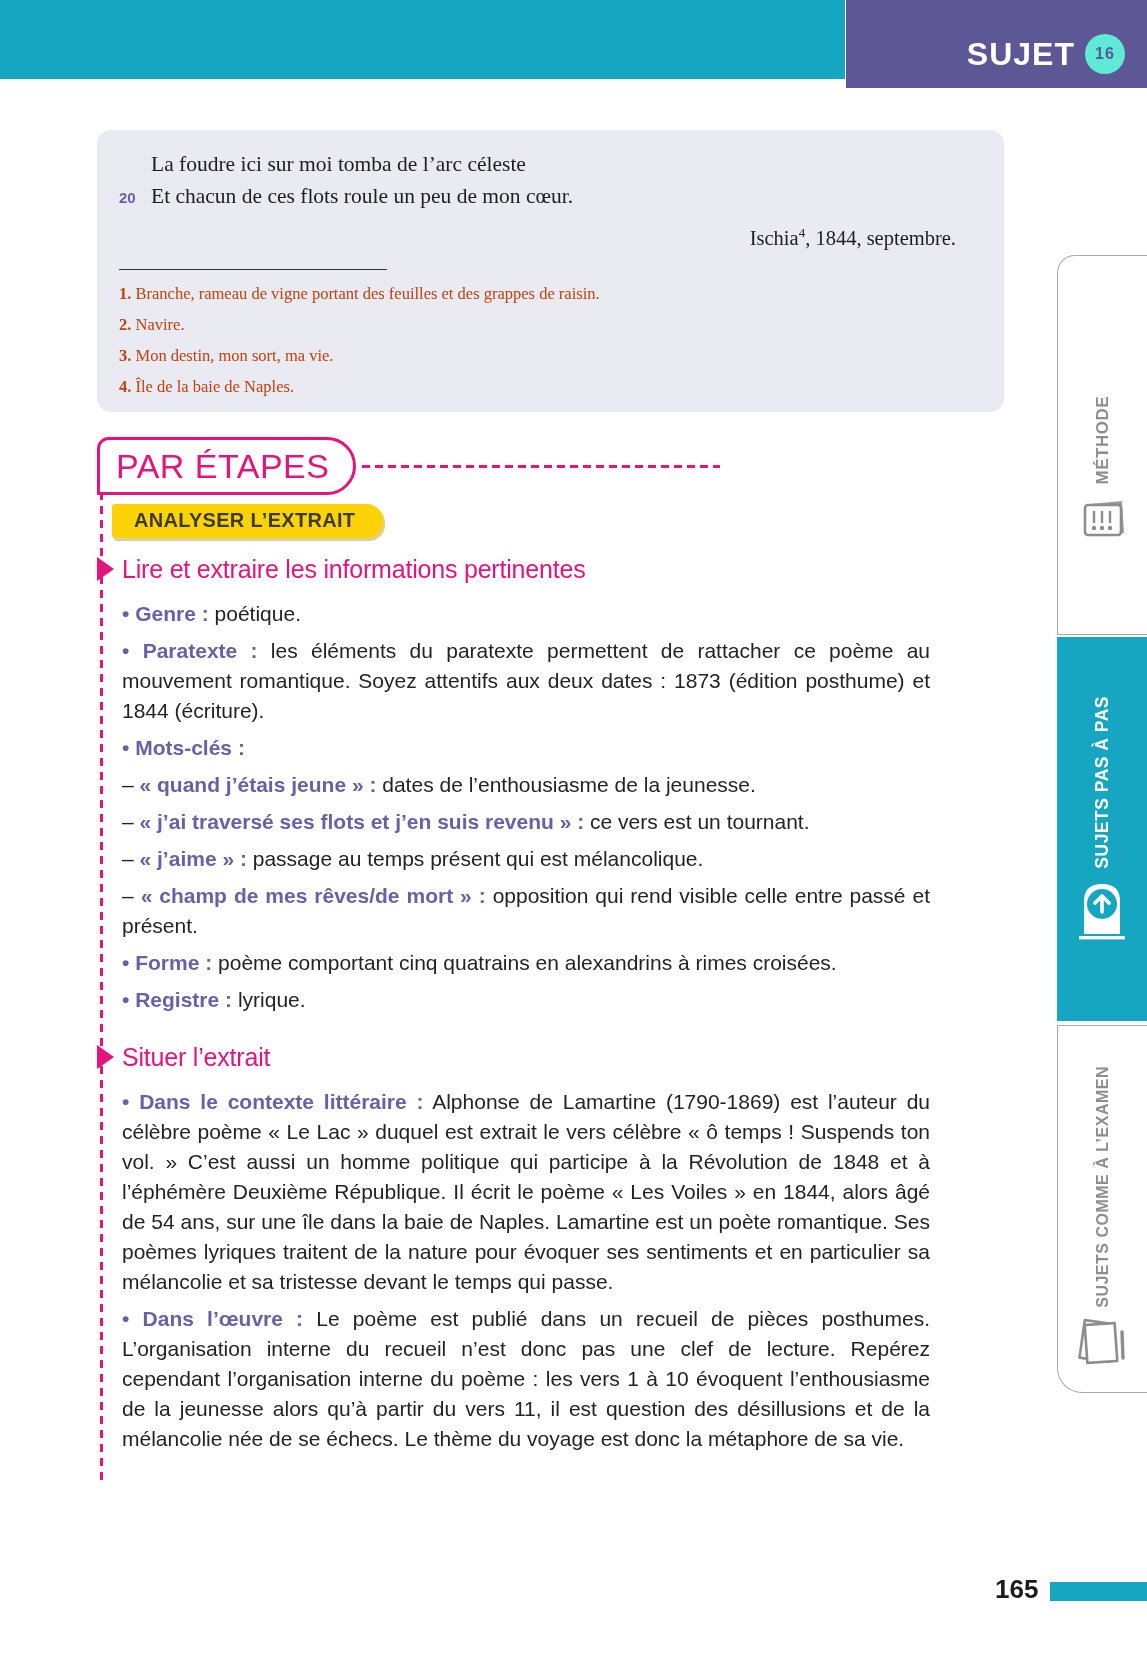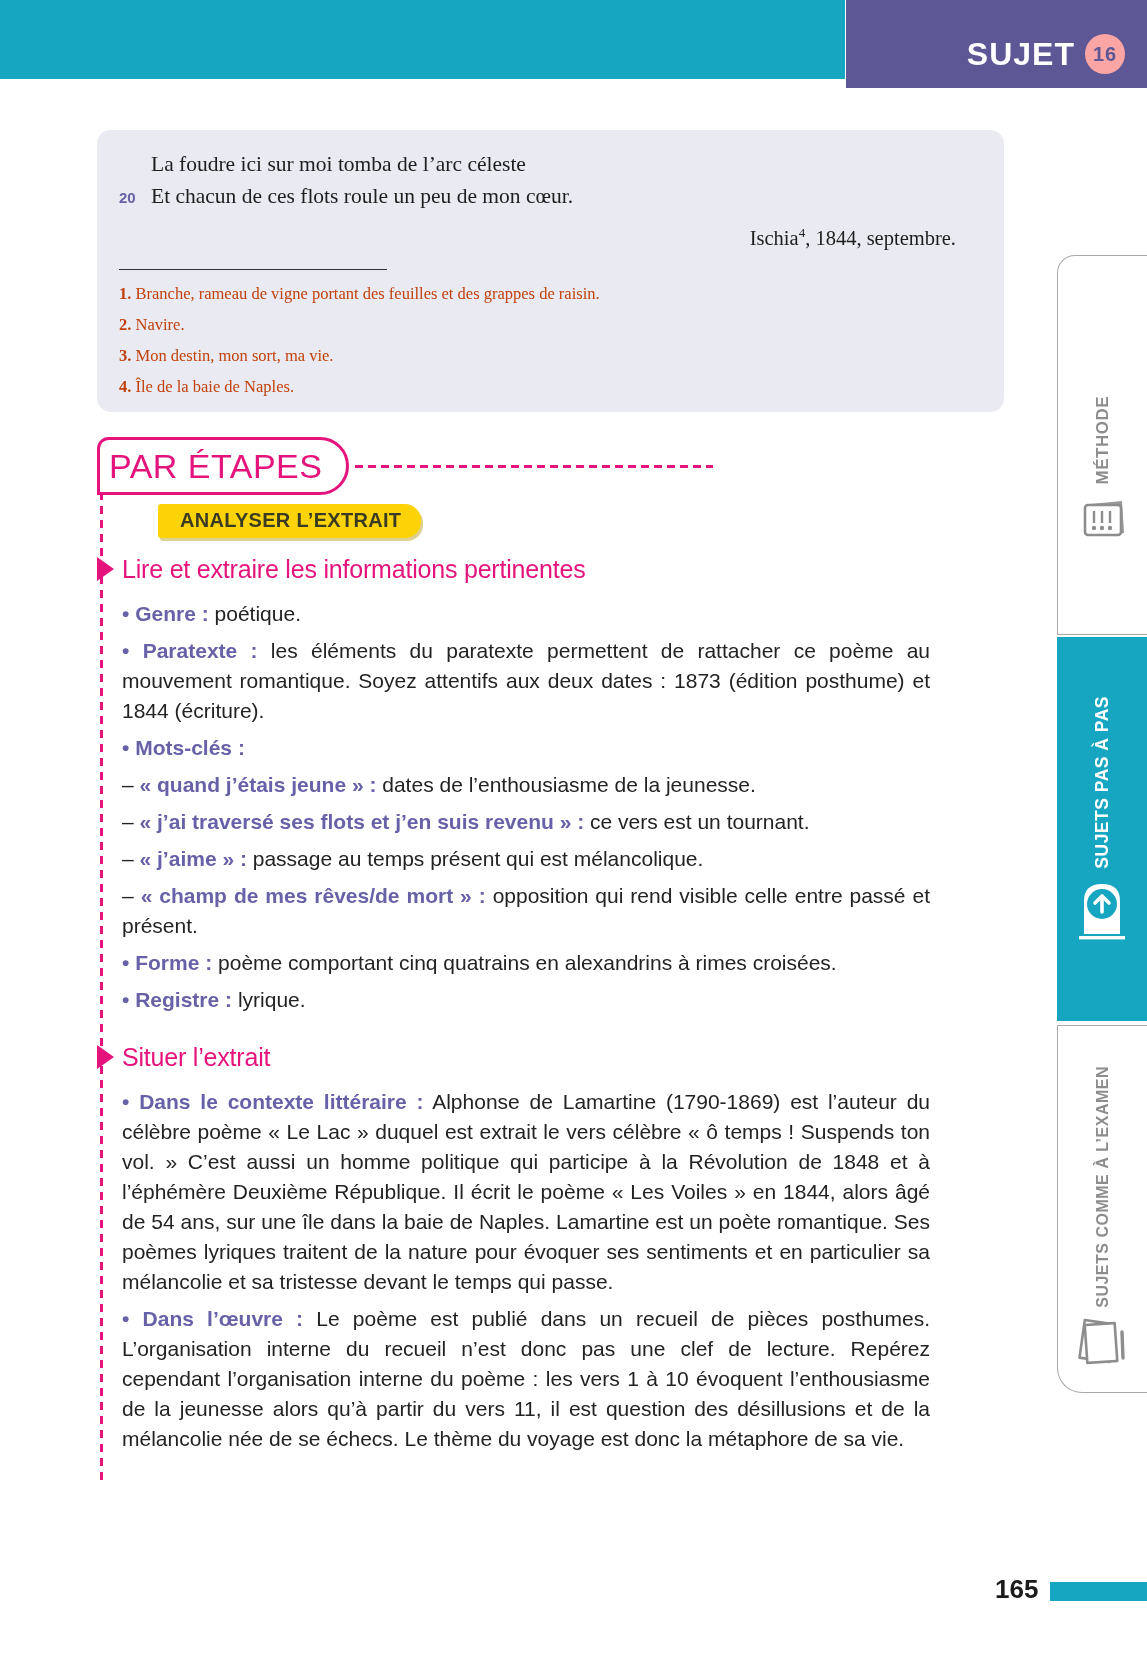--- a/index.html
+++ b/index.html
@@ -15,49 +15,49 @@
   *{margin:0;padding:0;box-sizing:border-box;}
   html,body{background:#ffffff;}
   body{font-family:"Liberation Sans",sans-serif;color:var(--body-ink);}
   .page{position:relative;width:1147px;height:1659px;background:#fff;overflow:hidden;}
 
   
   .top-teal{position:absolute;left:0;top:0;width:845px;height:79px;background:var(--teal);}
   .top-purple{position:absolute;left:846px;top:0;width:301px;height:88px;background:var(--purple);
     display:flex;align-items:flex-end;justify-content:flex-end;padding:0 22px 14px 0;}
   .sujet-title{color:#fff;font-size:32px;font-weight:600;letter-spacing:1px;display:flex;align-items:center;gap:10px;}
-  .sujet-num{width:40px;height:40px;border-radius:50%;background:#fca5a5;color:var(--purple);
-    display:flex;align-items:center;justify-content:center;font-size:20px;font-weight:800;}
+  .sujet-num{width:40px;height:40px;border-radius:50%;background:#5eead4;color:var(--purple);
+    display:flex;align-items:center;justify-content:center;font-size:16px;font-weight:800;}
 
   
   .excerpt{position:absolute;left:97px;top:130px;width:907px;height:282px;background:var(--panel-gray);
     border-radius:14px;padding:18px 48px 14px 22px;font-family:"Liberation Serif",serif;}
   .poem-line{display:flex;align-items:baseline;line-height:32px;font-size:21.5px;color:#1e1e1e;}
   .poem-num{width:32px;flex:0 0 32px;font-size:15px;font-weight:700;color:var(--label-purple);font-family:"Liberation Sans",sans-serif;}
   .poem-text{flex:1;}
   .poem-signature{text-align:right;font-size:20.5px;line-height:34px;color:#1e1e1e;margin-top:2px;}
   .footnote-sep{width:268px;height:0;border-top:1.3px solid #333;margin:14px 0 8px 0;}
   .footnote{font-size:16.5px;line-height:31px;color:#c2410c;}
   .footnote b{font-weight:700;}
 
   
   .banner{position:absolute;left:97px;top:437px;height:58px;display:flex;align-items:center;}
   .banner-box{height:58px;border:3px solid var(--pink);border-radius:12px 30px 30px 0;
-    display:flex;align-items:center;padding:0 24px 0 9px;color:var(--pink);
+    display:flex;align-items:center;padding:0 24px 0 16px;color:var(--pink);
     font-size:34px;font-weight:500;letter-spacing:0.5px;background:#fff;}
   .banner-dash{width:358px;height:3px;margin-left:6px;
     background:repeating-linear-gradient(90deg,var(--pink) 0 8px,transparent 8px 13px);}
   .vdash{position:absolute;left:100px;top:492px;width:3px;height:992px;
     background:repeating-linear-gradient(180deg,var(--pink) 0 8px,transparent 8px 14px);}
 
   
   .badge{position:absolute;left:112px;top:504px;background:var(--yellow);
-    border-radius:3px 16px 16px 3px;padding:5px 20px 6px 22px;
+    border-radius:3px 16px 16px 3px;padding:5px 28px 6px 22px;
     font-size:20px;font-weight:700;color:#3b3b22;letter-spacing:0.3px;
-    box-shadow:2px 3px 0 rgba(180,150,10,.45);margin-left:46px;}
+    box-shadow:2px 3px 0 rgba(180,150,10,.45);}
 
   
   .content{position:absolute;left:122px;top:552px;width:808px;}
   .sec-heading{position:relative;color:var(--pink);font-size:25px;font-weight:400;
     letter-spacing:-0.2px;margin:0 0 13px 0;line-height:34px;}
   .sec-heading .tri{position:absolute;left:-25px;top:5px;width:0;height:0;
     border-left:17px solid var(--pink);border-top:12px solid transparent;border-bottom:12px solid transparent;}
   .item{font-size:21px;line-height:30px;text-align:justify;margin:0 0 7px 0;}
   .item .bullet{color:var(--label-purple);font-weight:700;}
   .item .lbl{color:var(--label-purple);font-weight:700;}

